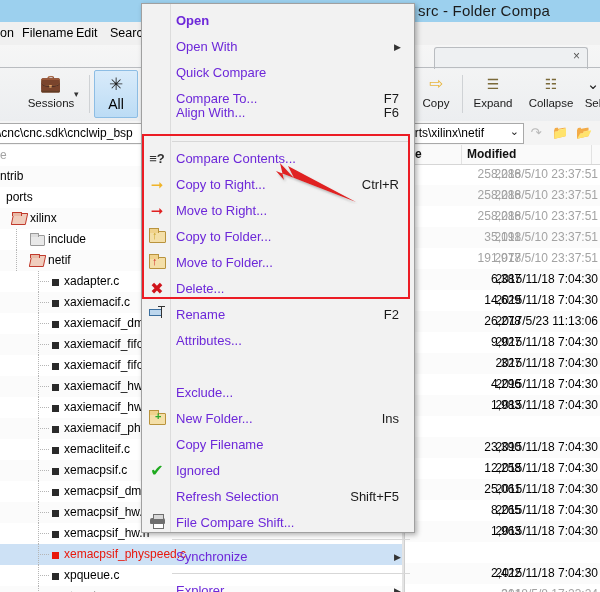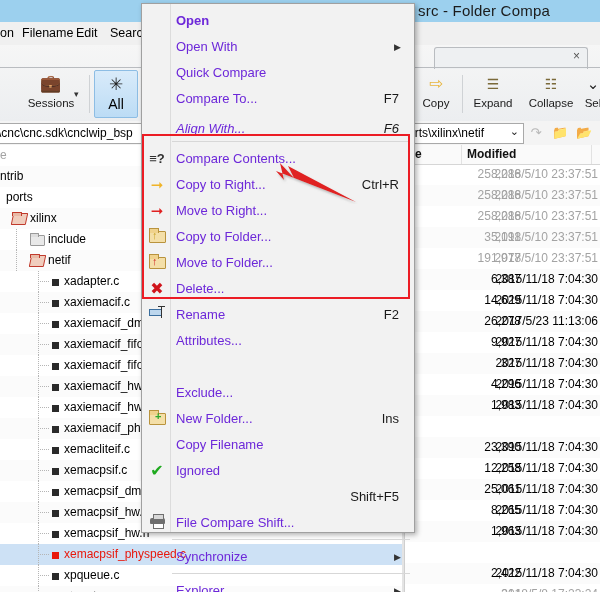--- a/index.html
+++ b/index.html
@@ -464,21 +464,21 @@
       <span class="mlabel">Open With</span>
       <span class="marrow">▶</span>
     </div>
     <div class="mrow" style="top: 56px;">
       <span class="mlabel">Quick Compare</span>
     </div>
     <div class="mrow" style="top: 82px;">
       <span class="mlabel">Compare To...</span>
       <span class="macc">F7</span>
     </div>
-    <div class="mrow" style="top: 112px; font-style: italic;">
+    <div class="mrow" style="top: 96px;">
       <span class="mlabel">Align With...</span>
       <span class="macc">F6</span>
     </div>
     <div class="msep" style="top: 137px;"></div>
     <div class="mrow" style="top: 142px;">
       <span class="micon"><span class="ic-eqq">≡?</span></span>
       <span class="mlabel">Compare Contents...</span>
     </div>
     <div class="mrow" style="top: 168px;">
       <span class="micon"><span class="ic-arrow-right-yellow">➞</span></span>
@@ -518,20 +518,21 @@
       <span class="macc">Ins</span>
     </div>
     <div class="mrow" style="top: 428px;">
       <span class="mlabel">Copy Filename</span>
     </div>
     <div class="mrow" style="top: 454px;">
       <span class="micon"><span class="ic-check-green">✔</span></span>
       <span class="mlabel">Ignored</span>
     </div>
     <div class="mrow" style="top: 480px;">
+      <span class="mlabel">Refresh Selection</span>
       <span class="macc">Shift+F5</span>
     </div>
     <div class="mrow" style="top: 506px;">
       <span class="micon"><span class="printer"><i></i><b></b><u></u></span></span>
       <span class="mlabel">File Compare Shift...</span>
     </div>
     <div class="msep" style="top: 535px;"></div>
     <div class="mrow" style="top: 540px;">
       <span class="mlabel">Synchronize</span>
       <span class="marrow">▶</span>

